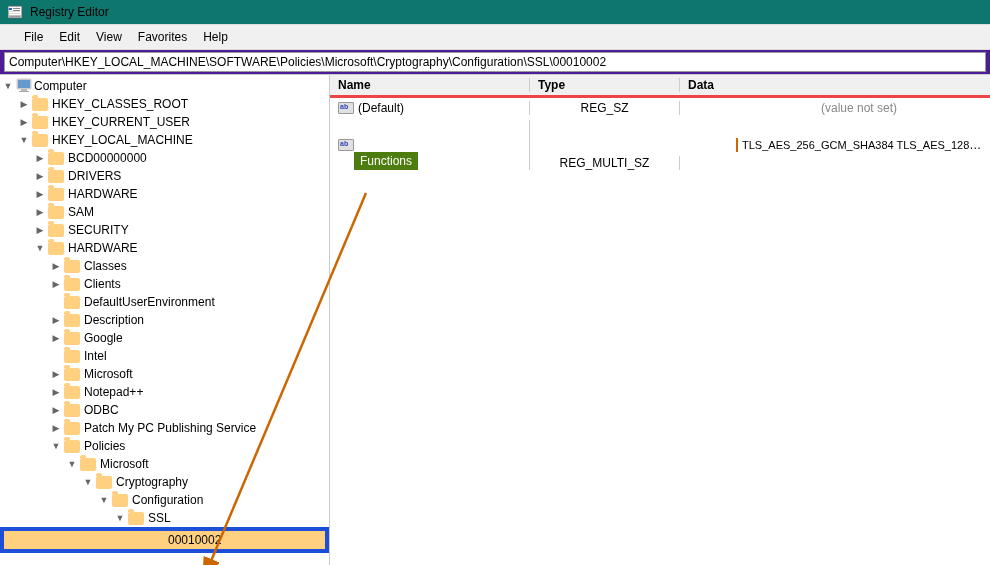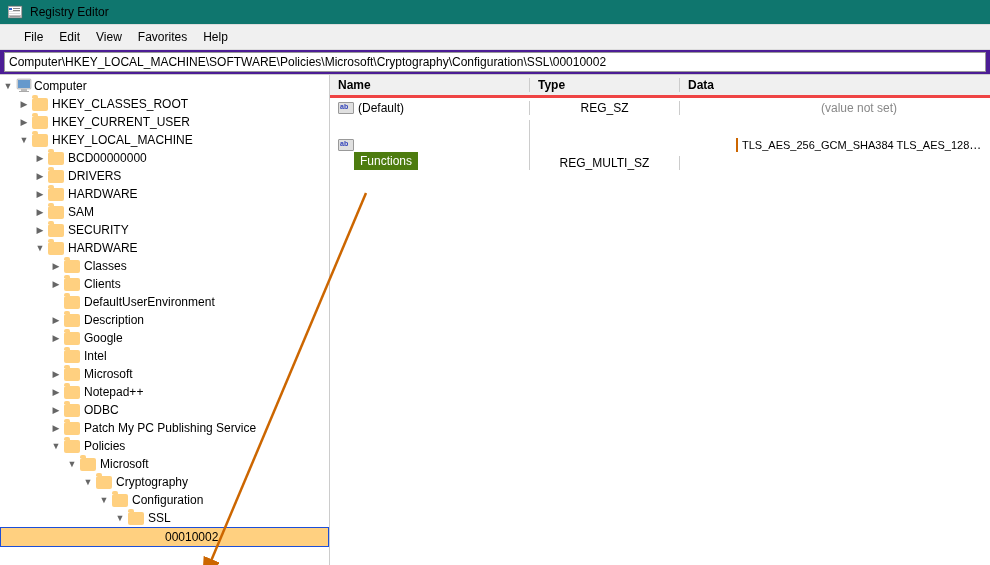--- a/index.html
+++ b/index.html
@@ -85,21 +85,21 @@
 
     .tree-item {
       display: flex;
       align-items: center;
       padding: 1px 0;
       cursor: pointer;
       white-space: nowrap;
     }
     .tree-item.selected {
       background: #ffd080;
-      border: 1px solid #1d4ed8;
+      border: 4px solid #1d4ed8;
     }
 
     .expand-btn {
       width: 16px;
       height: 16px;
       display: flex;
       align-items: center;
       justify-content: center;
       font-size: 9px;
       color: #666;

